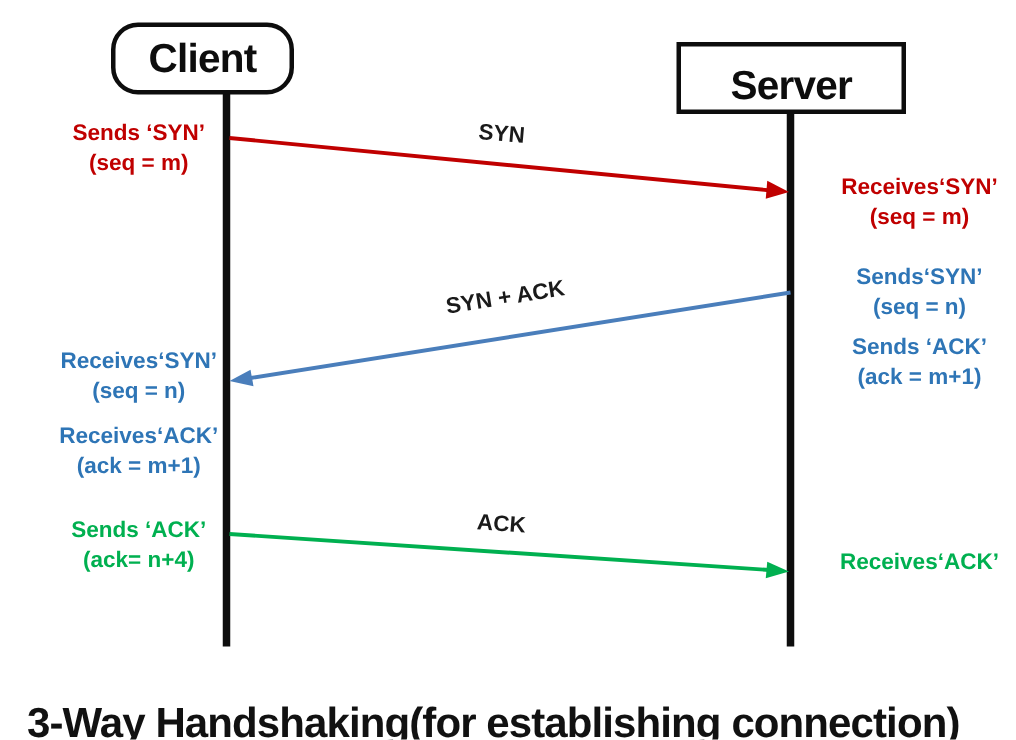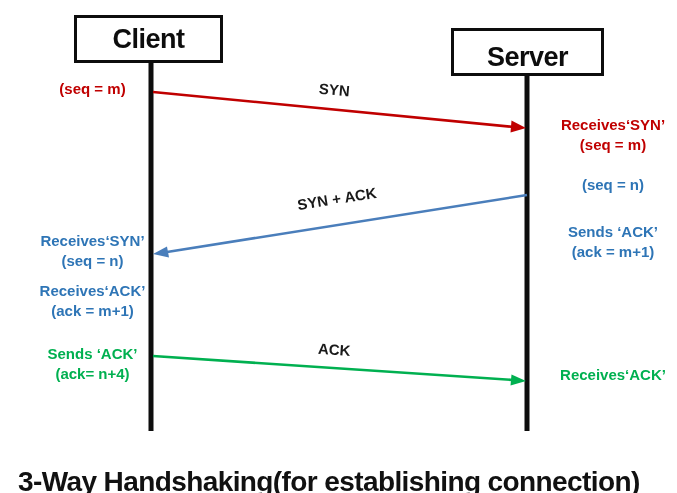--- a/index.html
+++ b/index.html
@@ -87,52 +87,54 @@
     <line class="msg syn" x1="153" y1="92" x2="514" y2="127"></line>
     <polygon class="head syn" points="526,128 510.5,132.5 511.5,120.5"></polygon>
 
     <line class="msg synack" x1="527" y1="195" x2="167" y2="252"></line>
     <polygon class="head synack" points="153,254 167,246.5 169,257.5"></polygon>
 
     <line class="msg ack" x1="153" y1="356" x2="513" y2="380"></line>
     <polygon class="head ack" points="526,381 510.5,385.5 511.5,374.5"></polygon>
   </svg>
 
-  <div class="actor" style="left:74px; top:15px; width:149px;">
+  <div class="actor" style="left:74px; top:15px; width:122px;border-radius:18px;">
     <span>Client</span>
   </div>
   <div class="actor" style="left:451px; top:28px; width:153px;align-items:flex-end;">
     <span>Server</span>
   </div>
 
   <div class="msg-label" style="left:319px; top:81px; transform:rotate(5deg);">SYN</div>
   <div class="msg-label" style="left:297px; top:190px; transform:rotate(-9deg);">SYN + ACK</div>
   <div class="msg-label" style="left:318px; top:341px; transform:rotate(4deg);">ACK</div>
 
   <div class="note red note-left" style="top:79px;">
+    <div>Sends ‘SYN’</div>
     <div>(seq = m)</div>
   </div>
   <div class="note blue note-left" style="top:231px;">
     <div>Receives‘SYN’</div>
     <div>(seq = n)</div>
   </div>
   <div class="note blue note-left" style="top:281px;">
     <div>Receives‘ACK’</div>
     <div>(ack = m+1)</div>
   </div>
   <div class="note green note-left" style="top:344px;">
     <div>Sends ‘ACK’</div>
     <div>(ack= n+4)</div>
   </div>
 
   <div class="note red note-right" style="top:115px;">
     <div>Receives‘SYN’</div>
     <div>(seq = m)</div>
   </div>
   <div class="note blue note-right" style="top:175px;">
+    <div>Sends‘SYN’</div>
     <div>(seq = n)</div>
   </div>
   <div class="note blue note-right" style="top:222px;">
     <div>Sends ‘ACK’</div>
     <div>(ack = m+1)</div>
   </div>
   <div class="note green note-right" style="top:365px;">
     <div>Receives‘ACK’</div>
   </div>
 

